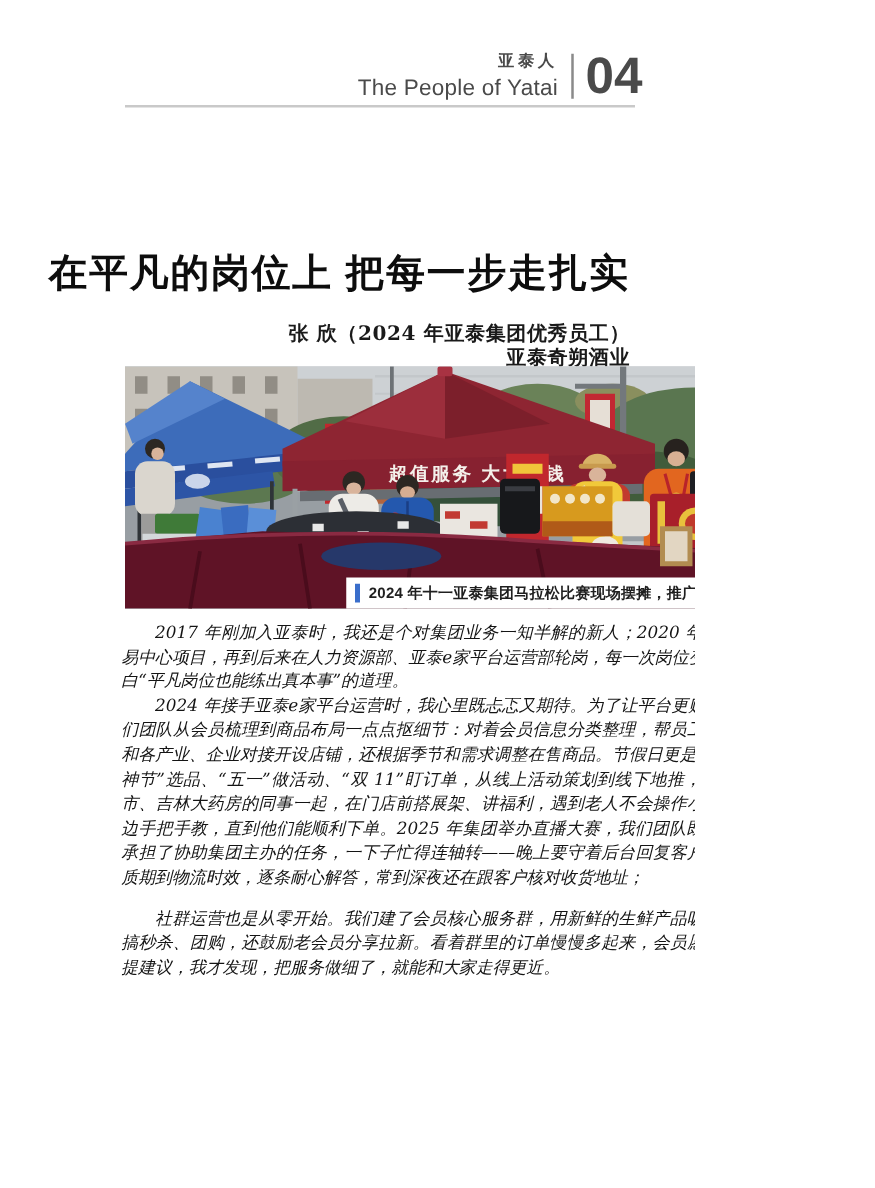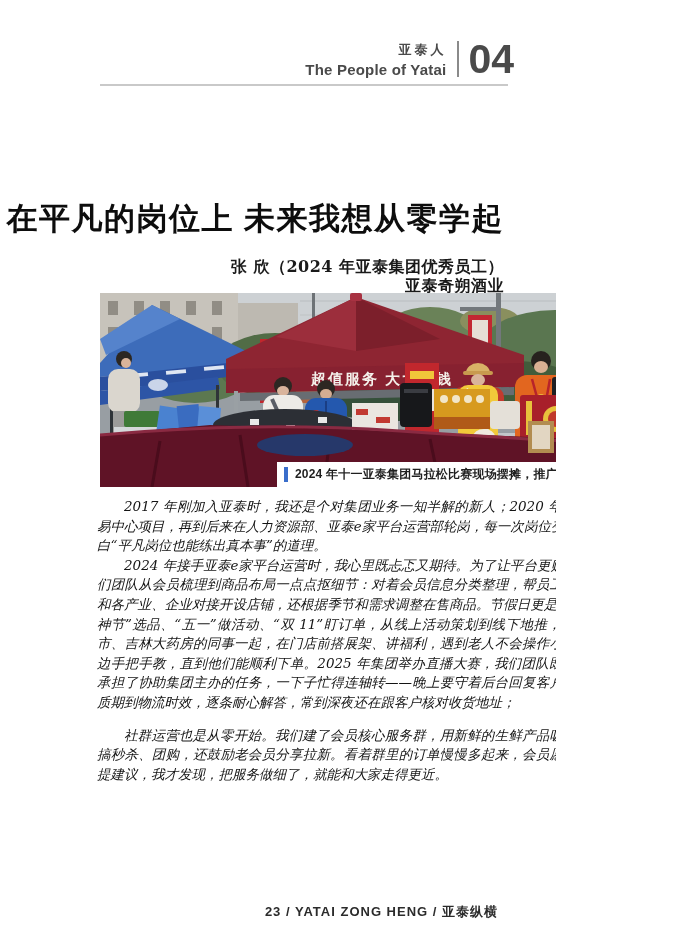--- a/index.html
+++ b/index.html
@@ -3,21 +3,21 @@
 <meta charset="utf-8">
 <style>
   html,body{margin:0;padding:0;background:#ffffff;}
   .page{position:relative;width:556px;height:950px;background:#ffffff;overflow:hidden;
         font-family:"Liberation Sans",sans-serif;}
 
   
   .mag-header{position:absolute;top:40px;right:42px;display:flex;align-items:center;}
   .mag-names{text-align:right;color:#4a4a4a;}
   .mag-cn{font-size:13px;font-weight:700;letter-spacing:3px;}
-  .mag-en{font-size:15px;margin-top:2px;letter-spacing:.2px;font-weight:bold;}
+  .mag-en{font-size:18px;margin-top:2px;letter-spacing:.2px;}
   .vrule{width:2px;height:36px;background:#8a8a8a;margin:0 9px 0 11px;}
   .pagenum{font-size:41px;font-weight:600;color:#4a4a4a;line-height:.95;}
   .header-rule{position:absolute;left:100px;right:48px;top:84px;height:2px;background:#c9c9c9;}
 
   
   .title{position:absolute;top:198px;right:52px;margin:0;font-size:31px;font-weight:bold;
          color:#0d0d0d;letter-spacing:1.5px;white-space:nowrap;}
   .byline{position:absolute;right:52px;font-family:"DejaVu Serif",serif;font-weight:bold;
           font-size:16px;color:#1a1a1a;letter-spacing:.5px;white-space:nowrap;}
   .byline.l1{top:257px;}
@@ -50,21 +50,21 @@
   <header class="mag-header">
     <div class="mag-names">
       <div class="mag-cn">亚泰人</div>
       <div class="mag-en">The People of Yatai</div>
     </div>
     <div class="vrule"></div>
     <div class="pagenum">04</div>
   </header>
   <div class="header-rule"></div>
 
-  <h1 class="title">在平凡的岗位上 未来我想从零学起</h1>
+  <h1 class="title">在平凡的岗位上 把每一步走扎实</h1>
   <div class="byline l1">张 欣（2024 年亚泰集团优秀员工）</div>
   <div class="byline l2">亚泰奇朔酒业</div>
 
   <figure class="photo">
     <svg width="556" height="194" viewBox="0 0 556 194">
 
       <rect x="0" y="0" width="556" height="194" fill="#cdd1d4"></rect>
       <rect x="0" y="100" width="556" height="94" fill="#989ea3"></rect>
       <rect x="290" y="140" width="266" height="16" fill="#c2c6c9"></rect>
 
@@ -270,17 +270,14 @@
   <div class="columns">
     <div class="col">
       <p class="indent">2017 年刚加入亚泰时，我还是个对集团业务一知半解的新人；2020 年走进中韩北药交易中心项目，再到后来在人力资源部、亚泰e家平台运营部轮岗，每一次岗位变动，都让我更明白“平凡岗位也能练出真本事”的道理。</p>
       <p class="indent">2024 年接手亚泰e家平台运营时，我心里既忐忑又期待。为了让平台更贴近大家需求，我们团队从会员梳理到商品布局一点点抠细节：对着会员信息分类整理，帮员工完成实名认证，和各产业、企业对接开设店铺，还根据季节和需求调整在售商品。节假日更是忙不停，“三八女神节”选品、“五一”做活动、“双 11”盯订单，从线上活动策划到线下地推，我们常和亚泰超市、吉林大药房的同事一起，在门店前搭展架、讲福利，遇到老人不会操作小程序，就蹲在旁边手把手教，直到他们能顺利下单。2025 年集团举办直播大赛，我们团队既是参赛队伍，又承担了协助集团主办的任务，一下子忙得连轴转——晚上要守着后台回复客户咨询，从商品保质期到物流时效，逐条耐心解答，常到深夜还在跟客户核对收货地址；</p>
     </div>
     <div class="col">
       <p class="indent">社群运营也是从零开始。我们建了会员核心服务群，用新鲜的生鲜产品吸引大家，节假日搞秒杀、团购，还鼓励老会员分享拉新。看着群里的订单慢慢多起来，会员愿意主动聊需求、提建议，我才发现，把服务做细了，就能和大家走得更近。</p>
     </div>
   </div>
 
-  <footer class="pg-footer">
-    <span>23 / YATAI ZONG HENG / 亚泰纵横</span>
-  </footer>
 
 </div>
 
 </body></html>

